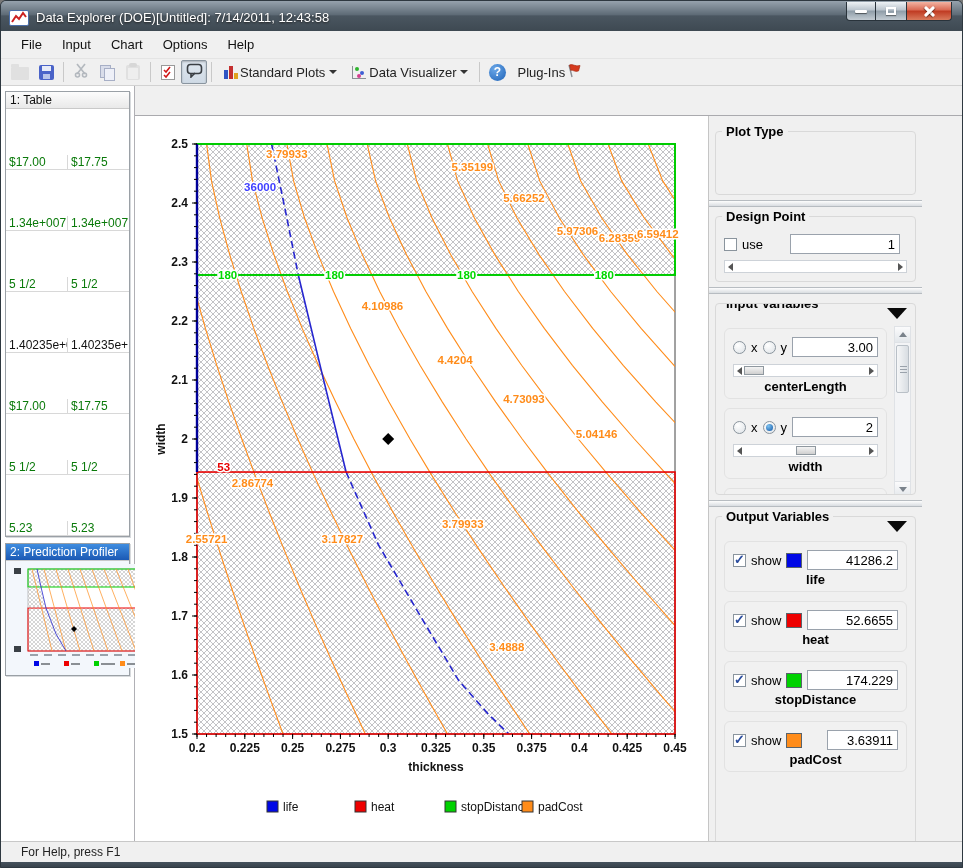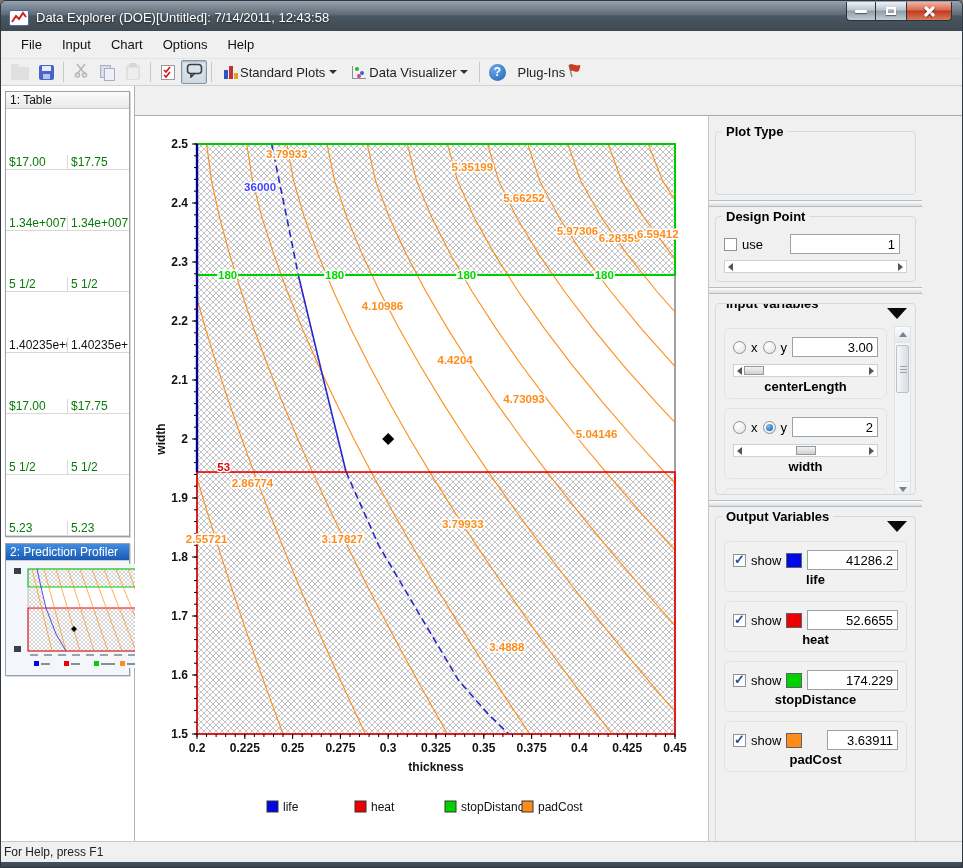--- a/index.html
+++ b/index.html
@@ -106,21 +106,21 @@
   .swatch{width:16px;height:15px;border:1px solid #5a636b;flex:none;}
   
   .vscroll{position:absolute;right:4px;top:22px;width:17px;height:172px;background:#f3f4f6;border:1px solid #dfe2e6;}
   .vs-btn{height:16px;display:flex;align-items:center;justify-content:center;background:linear-gradient(#fbfbfc,#e3e7eb);border-bottom:1px solid #dfe2e6;}
   .vs-btn.bottom{position:absolute;bottom:0;left:0;right:0;border-top:1px solid #dfe2e6;border-bottom:none;}
   .tri-up{width:0;height:0;border-left:4px solid transparent;border-right:4px solid transparent;border-bottom:5px solid #7a828b;}
   .tri-dn{width:0;height:0;border-left:4px solid transparent;border-right:4px solid transparent;border-top:5px solid #7a828b;}
   .vs-thumb{position:absolute;left:1px;top:18px;width:13px;height:48px;background:linear-gradient(90deg,#f6f7f8,#d8dde2);border:1px solid #b9c0c7;border-radius:2px;}
   .vs-thumb::after{content:"";position:absolute;left:3px;top:20px;width:7px;height:1px;background:#9aa2ab;box-shadow:0 3px 0 #9aa2ab,0 6px 0 #9aa2ab;}
   
-  .statusbar{height:21px;background:#f0f0f0;border-top:1px solid #c8c8c8;font-size:12px;color:#222;display:flex;align-items:center;padding-left:3px;}
+  .statusbar{height:21px;background:#f0f0f0;border-top:1px solid #c8c8c8;font-size:12px;color:#222;display:flex;align-items:center;padding-left:20px;}
   .bottom-border{height:7px;background:linear-gradient(#46525d,#333d46);}
   text{font-family:"Liberation Sans",sans-serif;}
 </style>
 </head>
 <body>
 
 <div class="window">
 
   <div class="titlebar">
     <span class="app-icon">

